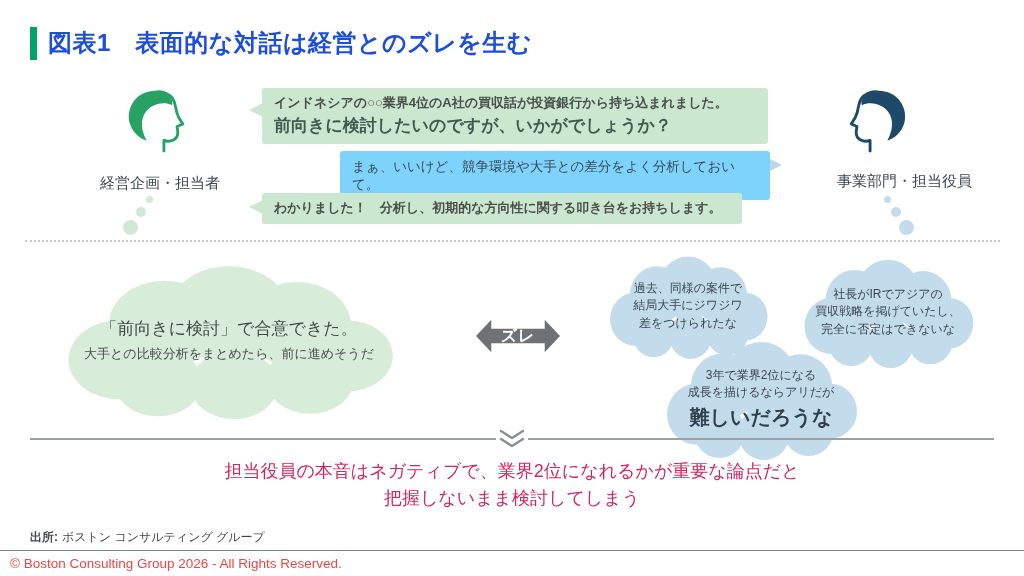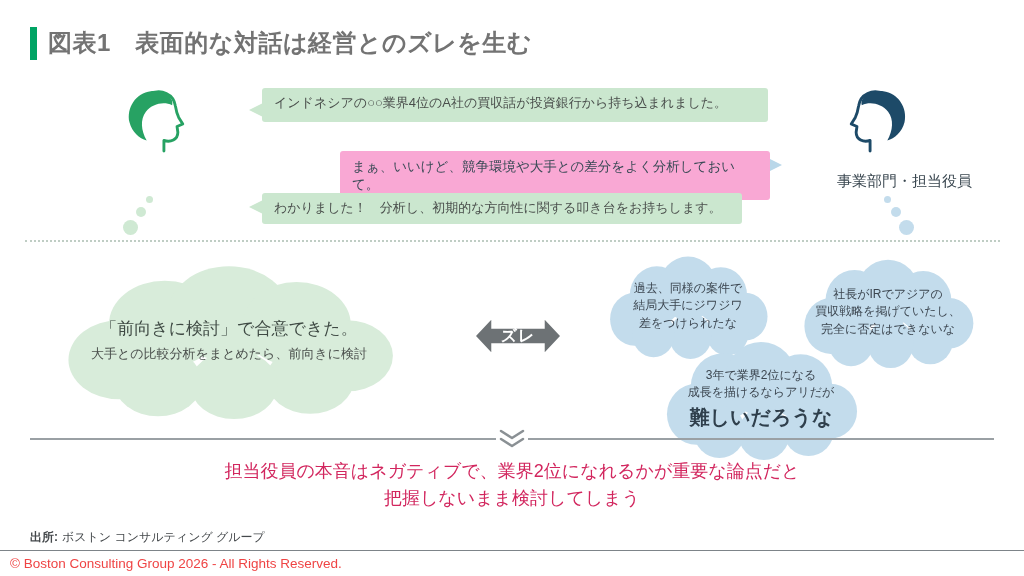--- a/index.html
+++ b/index.html
@@ -2,34 +2,34 @@
 <html><head>
 <meta charset="utf-8">
 <style>
   * { margin:0; padding:0; box-sizing:border-box; }
   html,body { background:#ffffff; }
   body { font-family:"Liberation Sans","DejaVu Sans",sans-serif; color:#3f4444; }
   #canvas { position:relative; width:1024px; height:576px; background:#ffffff; overflow:hidden; }
 
   
   .title-bar { position:absolute; left:30px; top:27px; width:7px; height:33px; background:#00a464; }
-  .title { position:absolute; left:48px; top:27px; font-size:24px; font-weight:600; color:#737373; letter-spacing:0.5px; }
+  .title { position:absolute; left:48px; top:27px; font-size:24px; font-weight:600; color:#1d4ed8; letter-spacing:0.5px; }
 
   
   .face { position:absolute; width:82px; height:88px; }
   .face-left { left:118px; top:80px; color:#27a263; }
   .face-right { left:834px; top:80px; color:#1d4a68; }
   .person-label { position:absolute; font-size:15px; color:#3a4750; text-align:center; font-weight:500; }
   .label-left { left:70px; top:174px; width:180px; }
   .label-right { left:782px; top:172px; width:190px;text-align:right; }
 
   
   .bubble { position:absolute; border-radius:3px; padding:7px 12px; line-height:1.3; }
-  .bubble.green { background:#cbe7cf; }
-  .bubble.blue { background:#f9a8d4; }
+  .bubble.green { background:#cbe7cf;font-weight:bold; }
+  .bubble.blue { background:#7dd3fc; }
   .b1 { left:262px; top:88px; width:506px; }
   .b1-small { font-size:13px; color:#4a4f4c; margin-bottom:3px; }
   .b1-large { font-size:17px; color:#3f5a50; }
   .b2 { left:340px; top:151px; width:430px; }
   .b2-text { font-size:13.5px; color:#3a4a56; }
   .b3 { left:262px; top:193px; width:480px; }
   .b3-text { font-size:13px; color:#4a4f4c; }
 
   .tail { position:absolute; width:0; height:0; }
   .tail-green { border-top:7px solid transparent; border-bottom:7px solid transparent; border-right:14px solid #cbe7cf; }
@@ -86,34 +86,36 @@
 
   <div class="title-bar"></div>
   <div class="title">図表1　表面的な対話は経営とのズレを生む</div>
 
   <div class="face face-left">
     <svg viewBox="0 0 100 100" width="82" height="88">
       <path d="M36 14 C54 6 68 14 70 28 C71 34 72 38 74 42 L79 50 L72 53 L73 60 C73 69 64 73 56 70 L56 83" fill="none" stroke="currentColor" stroke-width="3.5" stroke-linecap="round" stroke-linejoin="round"></path>
       <path d="M40 10 C22 12 10 30 14 48 C17 60 26 68 35 70 C28 58 27 44 34 35 C42 25 56 22 66 27 C69 18 56 8 40 10 Z" fill="currentColor"></path>
     </svg>
   </div>
+  <div class="person-label label-left">経営企画・担当者</div>
 
   <div class="face face-right">
     <svg viewBox="0 0 100 100" width="82" height="88">
       <g transform="translate(100,0) scale(-1,1)">
         <path d="M36 14 C54 6 68 14 70 28 C71 34 72 38 74 42 L79 50 L72 53 L73 60 C73 69 64 73 56 70 L56 83" fill="none" stroke="currentColor" stroke-width="3.5" stroke-linecap="round" stroke-linejoin="round"></path>
         <path d="M40 10 C22 12 10 30 14 48 C17 60 26 68 35 70 C28 58 27 44 34 35 C42 25 56 22 66 27 C69 18 56 8 40 10 Z" fill="currentColor"></path>
       </g>
     </svg>
   </div>
   <div class="person-label label-right">事業部門・担当役員</div>
 
   <div class="tail tail-green t1"></div>
   <div class="bubble green b1">
     <div class="b1-small">インドネシアの○○業界4位のA社の買収話が投資銀行から持ち込まれました。</div>
+    <div class="b1-large">前向きに検討したいのですが、いかがでしょうか？</div>
   </div>
 
   <div class="tail tail-blue t2"></div>
   <div class="bubble blue b2">
     <div class="b2-text">まぁ、いいけど、競争環境や大手との差分をよく分析しておいて。</div>
   </div>
 
   <div class="tail tail-green t3"></div>
   <div class="bubble green b3">
     <div class="b3-text">わかりました！　分析し、初期的な方向性に関する叩き台をお持ちします。</div>
@@ -134,21 +136,21 @@
         <circle cx="62" cy="48" r="33"></circle>
         <circle cx="100" cy="40" r="36"></circle>
       <circle cx="140" cy="48" r="32"></circle>
         <circle cx="170" cy="72" r="27"></circle>
         <circle cx="148" cy="90" r="26"></circle>
       <circle cx="103" cy="94" r="26"></circle>
         <circle cx="58" cy="92" r="26"></circle>
     </svg>
     <div class="cloud-text">
       <div class="ct-large">「前向きに検討」で合意できた。</div>
-      <div class="ct-small">大手との比較分析をまとめたら、前向きに検討</div>
+      <div class="ct-small">大手との比較分析をまとめたら、前に進めそうだ</div>
     </div>
   </div>
 
   <div class="gap-arrow">
     <svg viewBox="0 0 110 44" preserveAspectRatio="none">
       <polygon points="0,22 20,4 20,14 90,14 90,4 110,22 90,40 90,30 20,30 20,40" fill="#6d7275"></polygon>
     </svg>
     <span class="gap-label">ズレ</span>
   </div>
 

